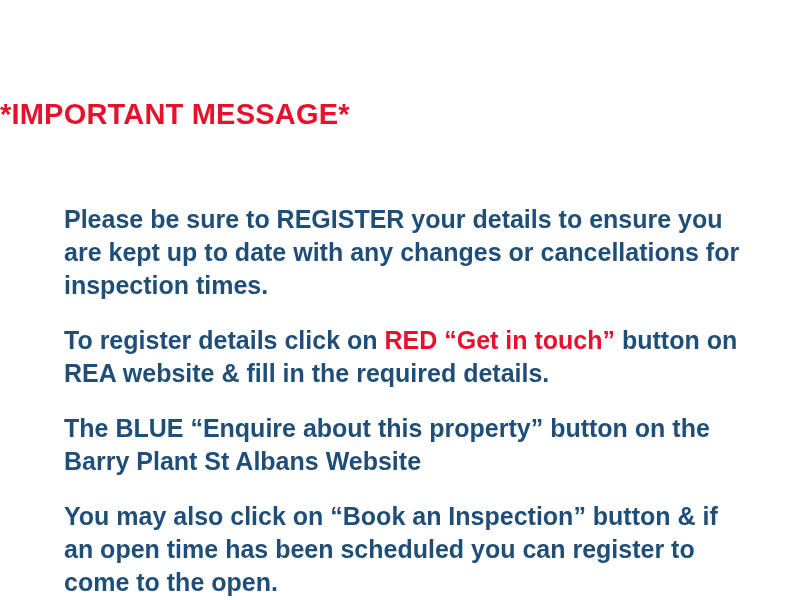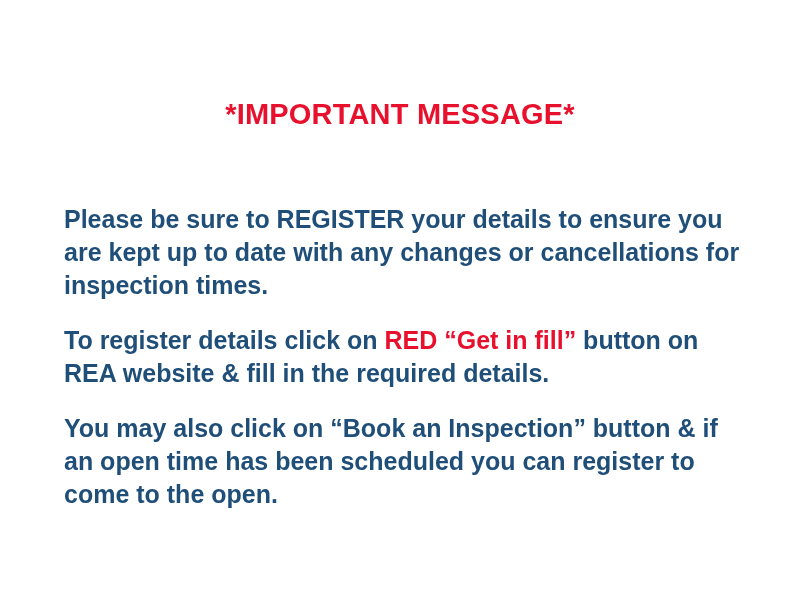--- a/index.html
+++ b/index.html
@@ -17,21 +17,20 @@
     position: relative;
     width: 800px;
     height: 600px;
     box-sizing: border-box;
   }
   .slide-title {
     position: absolute;
     top: 98px;
     left: 0;
     width: 800px;
-    text-align: center;
     font-size: 29px;
     font-weight: bold;
     color: #e8112d;
     letter-spacing: 0.2px;
   }
   .body-block {
     position: absolute;
     top: 203px;
     left: 64px;
     width: 680px;
@@ -55,19 +54,20 @@
 <body>
 
 <div class="slide">
 
   <div class="slide-title">*IMPORTANT MESSAGE*</div>
 
   <div class="body-block">
 
     <p class="para">Please be sure to REGISTER your details to ensure you are kept up to date with any changes or cancellations for inspection times.</p>
 
-    <p class="para"><span>To register details click on </span><span class="red">RED “Get in fill”</span><span> button on REA website &amp; fill in the required details.</span></p>
+    <p class="para"><span>To register details click on </span><span class="red">RED “Get in touch”</span><span> button on REA website &amp; fill in the required details.</span></p>
 
+    <p class="para">The BLUE “Enquire about this property” button on the Barry Plant St Albans Website</p>
 
     <p class="para">You may also click on “Book an Inspection” button &amp; if an open time has been scheduled you can register to come to the open.</p>
 
   </div>
 </div>
 
 </body></html>

